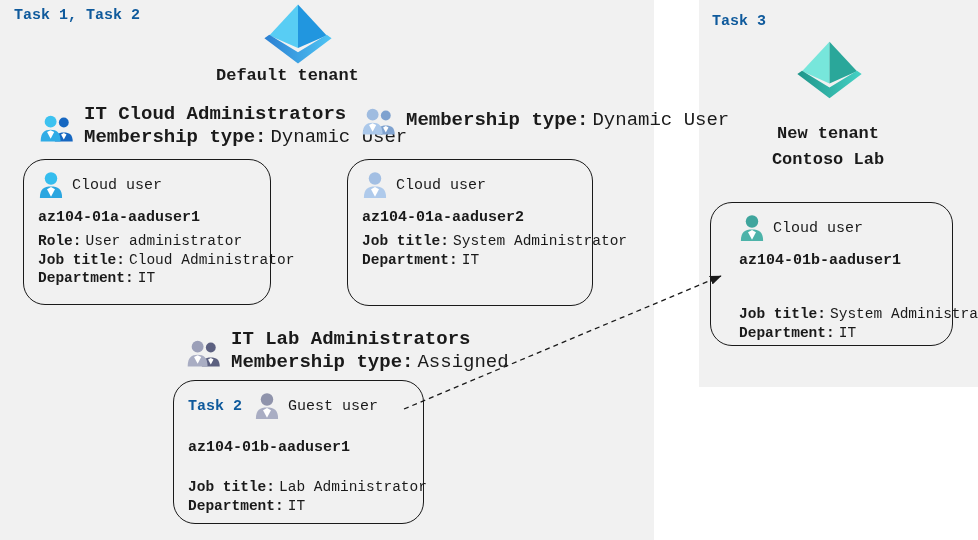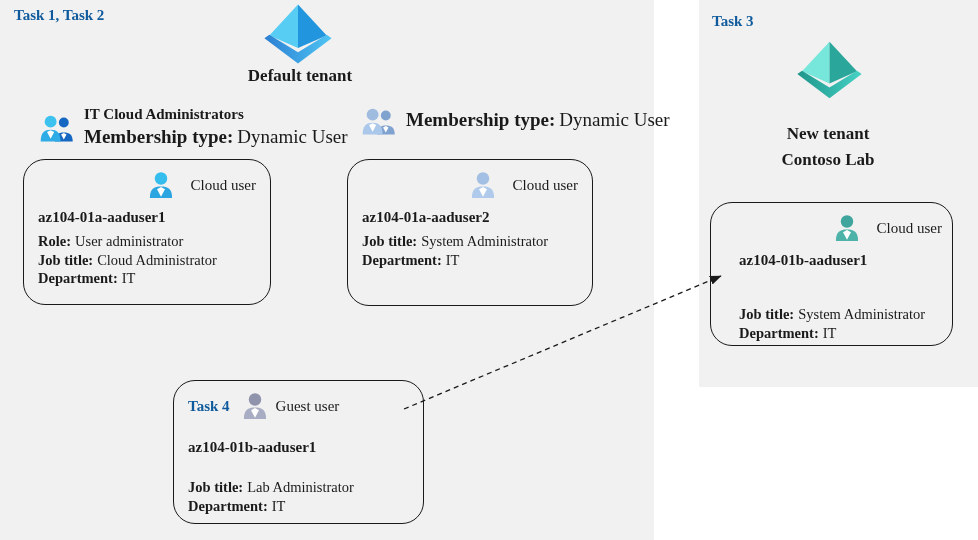--- a/index.html
+++ b/index.html
@@ -1,40 +1,40 @@
 <!DOCTYPE html>
 <html><head>
 <meta charset="utf-8">
 <style>
   html,body{margin:0;padding:0;background:#ffffff;}
   .page{
     position:relative; width:978px; height:540px; overflow:hidden;
-    font-family:Liberation Serif, serif; color:#1a1a1a; background:#ffffff;
+    font-family:Liberation Mono, monospace; color:#1a1a1a; background:#ffffff;
   }
   .panel{position:absolute; background:#f1f1f1;}
   .panel-left{left:0; top:0; width:654px; height:540px;}
   .panel-right{left:699px; top:0; width:279px; height:387px;}
 
   .task-label{position:absolute; font-size:15px; font-weight:700; color:#0f5a9c; white-space:nowrap;}
   .tenant-title{position:absolute; font-size:17px; font-weight:700; text-align:center; white-space:nowrap;}
 
   .tenant-icon{position:absolute;}
 
   .group{position:absolute; display:flex; align-items:center; gap:10px;}
   .gicon{flex:none; margin-top:2px;}
-  .gname{font-weight:700; font-size:15px; line-height:21px; white-space:nowrap;}
+  .gname{font-weight:700; font-size:19px; line-height:21px; white-space:nowrap;}
   .gmember{font-size:19px; line-height:24px; white-space:nowrap;}
   .gmember b{margin-right:4px;}
 
   .card{
     position:absolute; box-sizing:border-box;
     border:1.3px solid #1a1a1a; border-radius:22px;
     padding:8px 14px; font-size:14.5px; background:transparent;
   }
-  .card-header{display:flex; align-items:center; justify-content:flex-end; gap:17px; margin-top:2px; height:30px;}
+  .card-header{display:flex; align-items:center; justify-content:flex-start; gap:8px; margin-top:2px; height:30px;}
   .card-header.left-align{justify-content:flex-start; gap:8px;}
   .user-type{font-size:15px; white-space:nowrap;}
   .task4{color:#0f5a9c; font-weight:700; font-size:15px; margin-right:4px; white-space:nowrap;}
   .username{font-weight:700; font-size:15px; margin-top:9px; white-space:nowrap;}
   .fields{margin-top:6px; line-height:18.5px;}
   .field{white-space:nowrap;}
   .field b{margin-right:4px;}
 
   .card--lab .username{margin-top:18px;}
   .card--lab .fields{margin-top:22px;}
@@ -58,21 +58,21 @@
       <linearGradient id="bandBlue" x1="0" y1="0" x2="1" y2="0">
         <stop offset="0" stop-color="#2b7fd2"></stop>
           <stop offset="1" stop-color="#4fc5f4"></stop>
       </linearGradient>
     </defs>
     <polygon points="50,2 9,46 50,64" fill="#58cdf4"></polygon>
     <polygon points="50,2 91,46 50,64" fill="#2196df"></polygon>
     <polygon points="2,50 50,86 98,50 91,45 50,70 9,45" fill="url(#bandBlue)"></polygon>
   </svg>
 
-  <div class="tenant-title" style="left:230px; top:66px; width:140px;">Default tenant</div>
+  <div class="tenant-title" style="left:216px; top:66px; width:140px;">Default tenant</div>
 
   <div class="group" style="left:40px; top:104px;">
     <svg class="gicon" width="34" height="30" viewBox="0 0 40 34">
       <circle cx="28" cy="10.5" r="5.8" fill="#1667c1"></circle>
       <path d="M17.5,33 C17.5,24.5 21.5,22.3 28,22.3 C34.5,22.3 38.5,24.5 38.5,33 Z" fill="#1667c1"></path>
       <polygon points="28,22.8 24.8,24.6 28,30.6 31.2,24.6" fill="#ffffff"></polygon>
       <circle cx="12.5" cy="9.5" r="7" fill="#3dc2f0"></circle>
       <path d="M0.8,33 C0.8,22 5.5,19 12.5,19 C19.5,19 24.2,22 24.2,33 Z" fill="#2face6"></path>
       <polygon points="12.5,19.5 8.3,21.7 12.5,29.5 16.7,21.7" fill="#ffffff"></polygon>
     </svg>
@@ -122,24 +122,38 @@
       </svg>
       <span class="user-type">Cloud user</span>
     </div>
     <div class="username">az104-01a-aaduser2</div>
     <div class="fields">
       <div class="field"><b>Job title:</b><span>System Administrator</span></div>
       <div class="field"><b>Department:</b><span>IT</span></div>
     </div>
   </div>
 
+  <div class="group" style="left:187px; top:329px;">
+    <svg class="gicon" width="34" height="30" viewBox="0 0 40 34">
+      <circle cx="28" cy="10.5" r="5.8" fill="#5c6080"></circle>
+      <path d="M17.5,33 C17.5,24.5 21.5,22.3 28,22.3 C34.5,22.3 38.5,24.5 38.5,33 Z" fill="#5c6080"></path>
+      <polygon points="28,22.8 24.8,24.6 28,30.6 31.2,24.6" fill="#ffffff"></polygon>
+      <circle cx="12.5" cy="9.5" r="7" fill="#9b9fb8"></circle>
+      <path d="M0.8,33 C0.8,22 5.5,19 12.5,19 C19.5,19 24.2,22 24.2,33 Z" fill="#a9adc3"></path>
+      <polygon points="12.5,19.5 8.3,21.7 12.5,29.5 16.7,21.7" fill="#ffffff"></polygon>
+    </svg>
+    <div>
+      <div class="gname">IT Lab Administrators</div>
+      <div class="gmember"><b>Membership type:</b><span>Assigned</span></div>
+    </div>
+  </div>
 
   <div class="card card--lab" style="left:173px; top:380px; width:251px; height:144px;">
     <div class="card-header left-align">
-      <span class="task4">Task 4</span>
+      <span class="task4">Task 2</span>
       <svg width="26" height="28" viewBox="0 0 30 32">
         <path d="M2.2,31 C2.2,20.5 7,17.8 15,17.8 C23,17.8 27.8,20.5 27.8,31 Z" fill="#a9adc3"></path>
         <polygon points="15,18.2 10.4,20.8 15,29.5 19.6,20.8" fill="#ffffff"></polygon>
         <circle cx="15" cy="8.5" r="7.2" fill="#8f93ab"></circle>
       </svg>
       <span class="user-type">Guest user</span>
     </div>
     <div class="username">az104-01b-aaduser1</div>
     <div class="fields">
       <div class="field"><b>Job title:</b><span>Lab Administrator</span></div>

